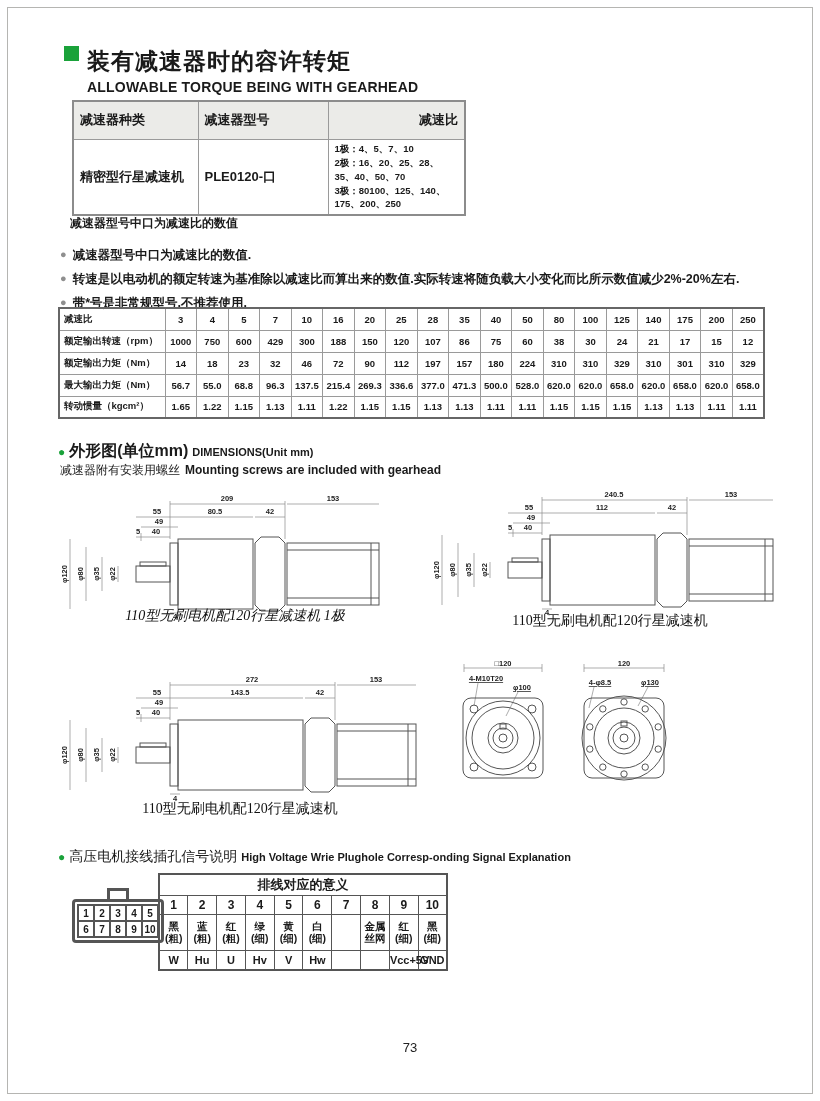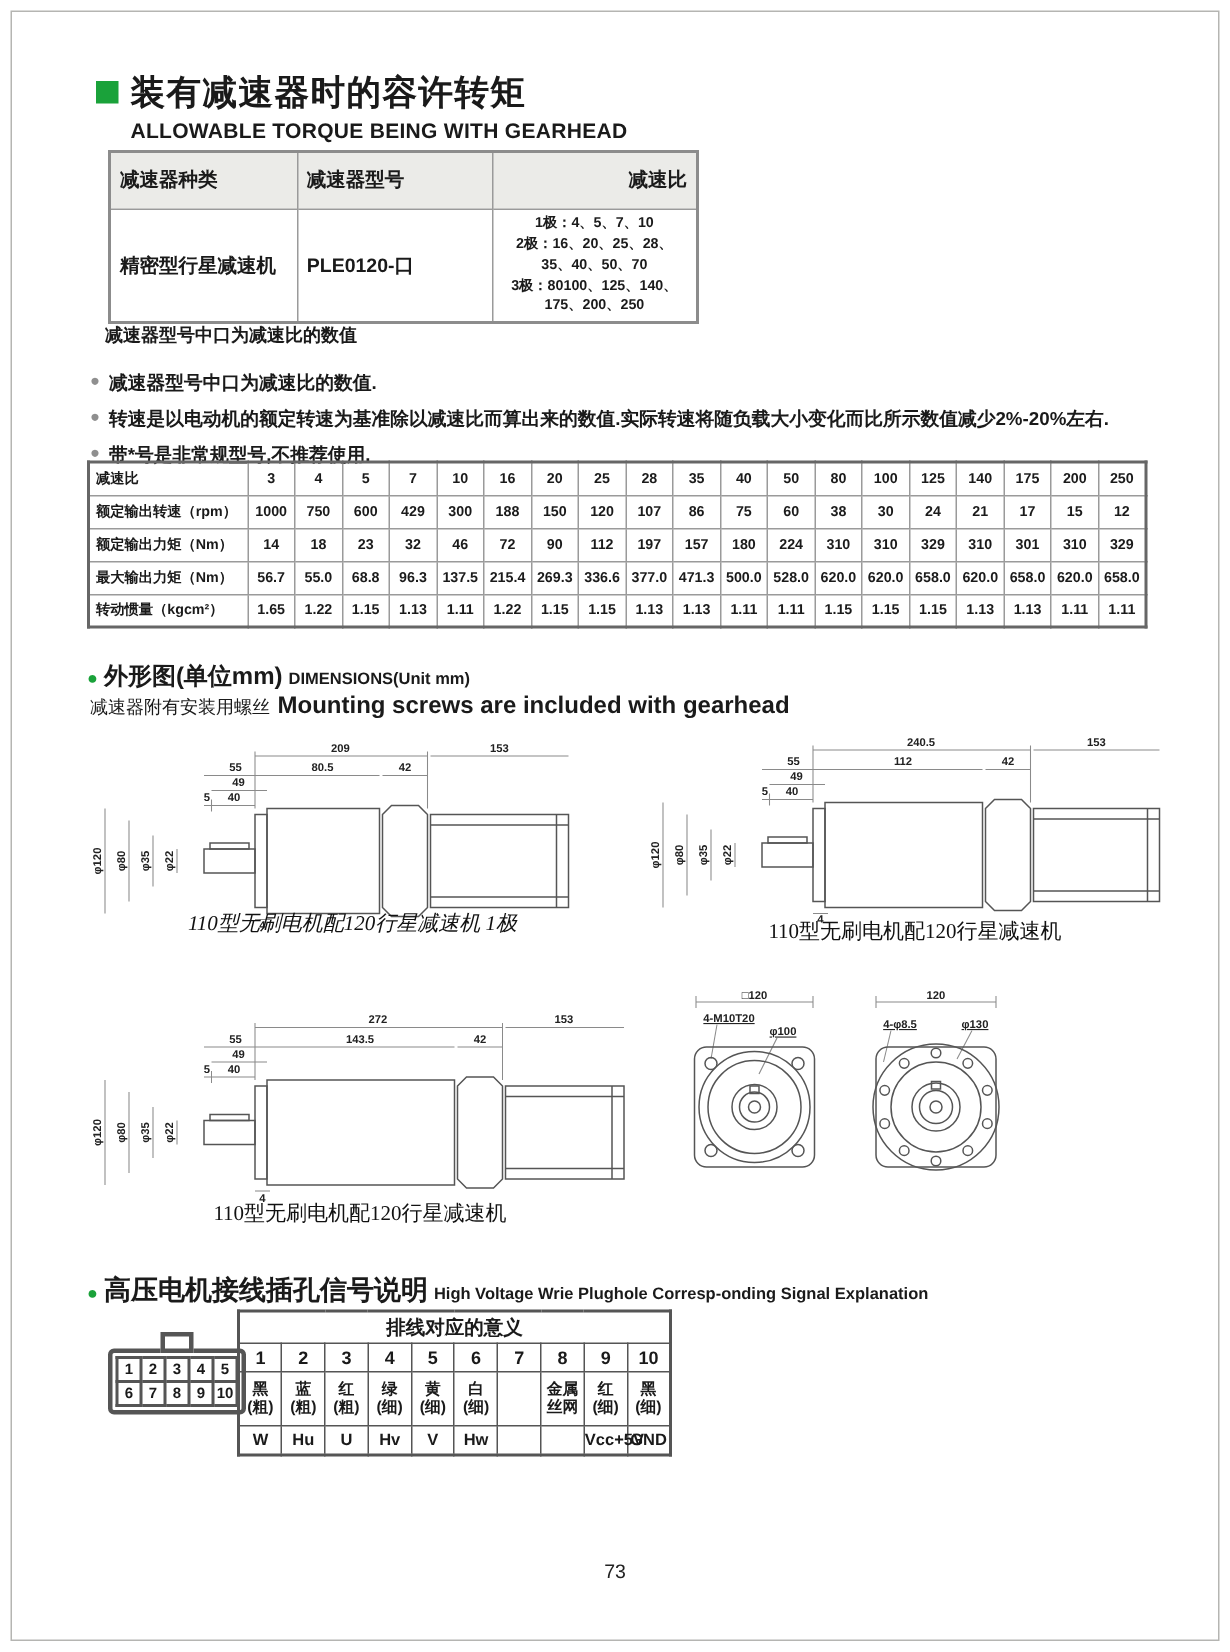--- a/index.html
+++ b/index.html
@@ -3,55 +3,55 @@
 <meta charset="utf-8">
 <style>
   :root{ --green:#1aa23a; --line:#999; --dark:#444; --ink:#1a1a1a; }
   *{ box-sizing:border-box; margin:0; padding:0; }
   body{ background:#fff; font-family:"Liberation Sans","DejaVu Sans",sans-serif; color:var(--ink); }
   .page{ position:relative; width:820px; height:1101px; background:#fff; overflow:hidden; }
   .page-frame{ position:absolute; inset:7px; border:1px solid #b5b5b2; pointer-events:none; }
 
   
   .hdr{ position:absolute; left:64px; top:46px; }
-  .hdr-row{ display:flex; align-items:center; gap:8px; }
+  .hdr-row{ display:flex; gap:8px; }
   .title-square{ width:15px; height:15px; background:var(--green); flex:0 0 auto; }
   .title-cn{ font-size:23px; font-weight:bold; letter-spacing:1px; }
   .title-en{ font-size:14px; font-weight:bold; margin:2px 0 0 23px; letter-spacing:.2px; }
 
   
   table{ border-collapse:collapse; }
   .spec-table{ position:absolute; left:72px; top:100px; width:392px; table-layout:fixed; border:2px solid #8c8c8c; }
   .spec-table th,.spec-table td{ border:1px solid #9a9a9a; padding:2px 6px; }
   .spec-table th{ background:#ebebe8; font-size:13px; font-weight:bold; text-align:left; height:38px; }
   .spec-table th.ratio-h{ text-align:right; }
   .spec-table td{ height:76px; font-weight:bold; vertical-align:middle; }
   .spec-type{ font-size:13px;margin-left:24px; }
   .spec-model{ font-size:13px; }
-  .spec-ratio{ font-size:9.5px; text-align:center; white-space:pre-line; line-height:1.45; }
+  .spec-ratio{ font-size:9.5px; text-align:left; white-space:pre-line; line-height:1.45; }
   .spec-note{ position:absolute; left:70px; top:215px; font-size:12px; font-weight:bold; }
 
   
   .notes{ position:absolute; left:60px; top:247px; }
   .note-line{ display:flex; align-items:flex-start; gap:6px; font-size:12.5px; font-weight:bold; margin-bottom:7px; }
   .note-dot{ color:#8f8f8f; font-size:11px; line-height:15px; }
 
   
   .torque-table{ position:absolute; left:58px; top:307px; width:707px; table-layout:fixed; border:2px solid #666; }
   .torque-table td{ border:1px solid #9a9a9a; height:22px; font-size:9.5px; font-weight:bold; text-align:center; padding:1px; overflow:hidden; }
   .torque-table td:first-child{ text-align:left; padding-left:4px; font-size:9.5px; }
   .torque-table col.rowhead{ width:106px; }
 
   
   .sec-head{ position:absolute; display:flex; align-items:baseline; gap:4px; }
   .green-dot{ color:var(--green); font-size:12px; }
   .sec-cn-lg{ font-size:16px; font-weight:bold; }
   .sec-en{ font-size:11px; font-weight:bold; }
   .sec-sub{ position:absolute; font-size:12px; display:flex; gap:5px; align-items:baseline; }
-  .sec-sub .en{ font-size:16px; font-weight:bold; }
+  .sec-sub .en{ font-size:12px; font-weight:bold; }
 
   
   svg{ position:absolute; }
   .oline{ stroke:#555; stroke-width:1; fill:none; }
   .dline{ stroke:#8a8a8a; stroke-width:.7; fill:none; }
   .dtext{ font-size:7.5px; fill:#222; font-family:"Liberation Sans",sans-serif; text-anchor:middle; font-weight:bold; }
   .caption{ position:absolute; font-family:"Liberation Serif","DejaVu Serif",serif; font-size:14px; color:#111; text-align:center; }
 
   
   .signal-table{ position:absolute; left:158px; top:873px; width:290px; table-layout:fixed; border:2px solid #555; }
@@ -437,21 +437,21 @@
         <circle class="oline" cx="23.8" cy="68.9" r="3.2"></circle>
       <circle class="oline" cx="36.8" cy="50.9" r="3.2"></circle>
         <circle class="oline" cx="58" cy="44" r="3.2"></circle>
       <circle class="oline" cx="79.2" cy="50.9" r="3.2"></circle>
         <circle class="oline" cx="92.2" cy="68.9" r="3.2"></circle>
     </g>
   </svg>
 
   <div class="sec-head" style="left:58px; top:848px;">
     <span class="green-dot">●</span>
-    <span style="font-size:18px; font-weight:bold;">高压电机接线插孔信号说明</span>
+    <span style="font-size:14px; font-weight:normal;">高压电机接线插孔信号说明</span>
     <span class="sec-en">High Voltage Wrie Plughole Corresp-onding Signal Explanation</span>
   </div>
 
   <div class="connector">
     <div class="conn-tab"></div>
     <div class="conn-body">
       <table class="conn-pins">
         <tbody>
             <tr>
               <td>1</td>

